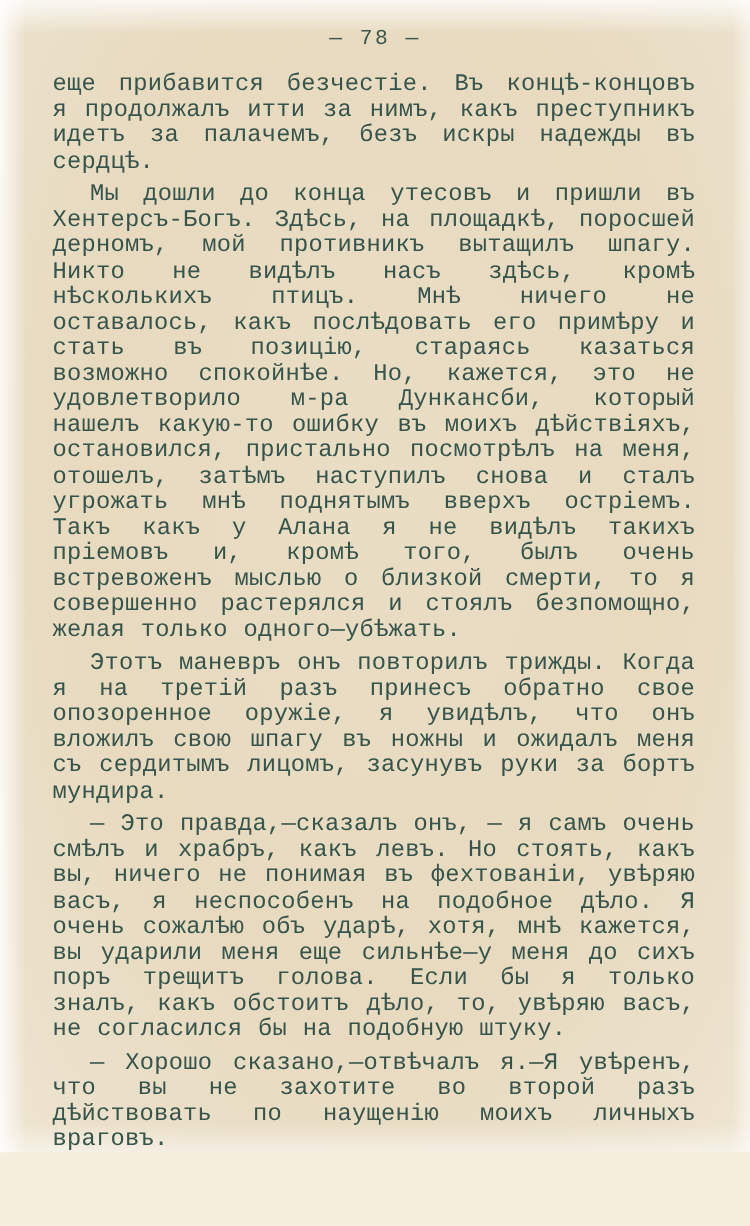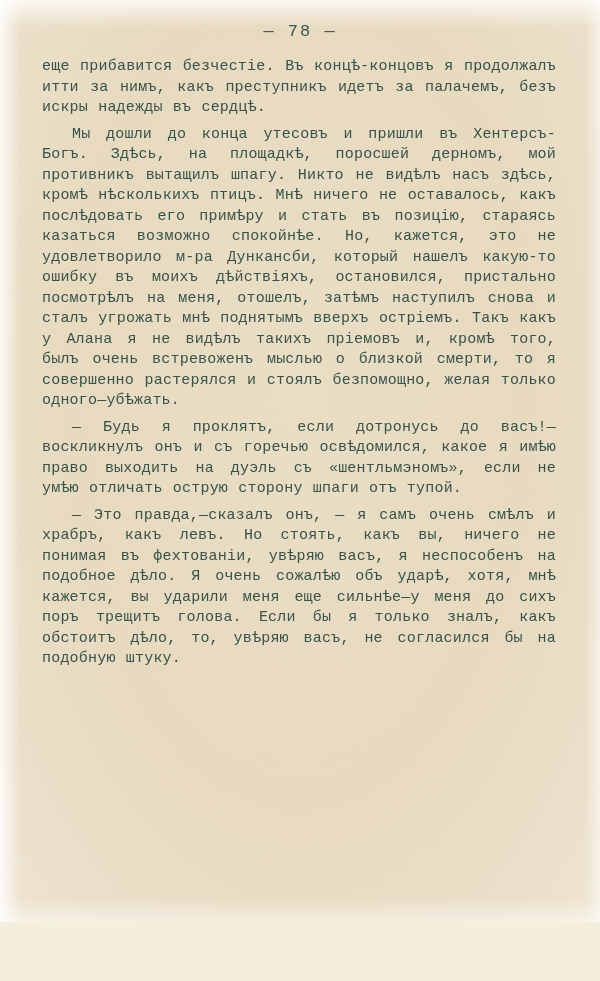--- a/index.html
+++ b/index.html
@@ -27,21 +27,21 @@
     font-size: 17px;
     letter-spacing: 2px;
     color: #3b584f;
   }
   .text-block {
     position: absolute;
     top: 57px;
     left: 42px;
     right: 44px;
     text-align: justify;
-    font-size: 15px;
+    font-size: 19px;
     line-height: 20.5px;
     letter-spacing: 0.2px;
     word-spacing: 1px;
   }
   .text-block p {
     margin: 0 0 6px 0;
     text-indent: 30px;
   }
   .text-block p.continuation {
     text-indent: 0;
@@ -50,17 +50,18 @@
 </head>
 <body>
 
 <div class="scan">
 
   <div class="page-number">— 78 —</div>
 
   <div class="text-block">
     <p class="continuation">еще прибавится безчестіе. Въ концѣ-концовъ я продолжалъ итти за нимъ, какъ преступникъ идетъ за палачемъ, безъ искры надежды въ сердцѣ.</p>
     <p>Мы дошли до конца утесовъ и пришли въ Хентерсъ-Богъ. Здѣсь, на площадкѣ, поросшей дерномъ, мой противникъ вытащилъ шпагу. Никто не видѣлъ насъ здѣсь, кромѣ нѣсколькихъ птицъ. Мнѣ ничего не оставалось, какъ послѣдовать его примѣру и стать въ позицію, стараясь казаться возможно спокойнѣе. Но, кажется, это не удовлетворило м-ра Дункансби, который нашелъ какую-то ошибку въ моихъ дѣйствіяхъ, остановился, пристально посмотрѣлъ на меня, отошелъ, затѣмъ наступилъ снова и сталъ угрожать мнѣ поднятымъ вверхъ остріемъ. Такъ какъ у Алана я не видѣлъ такихъ пріемовъ и, кромѣ того, былъ очень встревоженъ мыслью о близкой смерти, то я совершенно растерялся и стоялъ безпомощно, желая только одного—убѣжать.</p>
-    <p>— Будь я проклятъ, если дотронусь до васъ!—воскликнулъ онъ и съ горечью освѣдомился, какое я имѣю право выходить на дуэль съ «шентльмэномъ», если не умѣю отличать острую сторону шпаги отъ тупой.</p>
+    <p>Этотъ маневръ онъ повторилъ трижды. Когда я на третій разъ принесъ обратно свое опозоренное оружіе, я увидѣлъ, что онъ вложилъ свою шпагу въ ножны и ожидалъ меня съ сердитымъ лицомъ, засунувъ руки за бортъ мундира.</p>
     <p>— Это правда,—сказалъ онъ, — я самъ очень смѣлъ и храбръ, какъ левъ. Но стоять, какъ вы, ничего не понимая въ фехтованіи, увѣряю васъ, я неспособенъ на подобное дѣло. Я очень сожалѣю объ ударѣ, хотя, мнѣ кажется, вы ударили меня еще сильнѣе—у меня до сихъ поръ трещитъ голова. Если бы я только зналъ, какъ обстоитъ дѣло, то, увѣряю васъ, не согласился бы на подобную штуку.</p>
+    <p>— Хорошо сказано,—отвѣчалъ я.—Я увѣренъ, что вы не захотите во второй разъ дѣйствовать по наущенію моихъ личныхъ враговъ.</p>
   </div>
 
 </div>
 
 </body></html>

